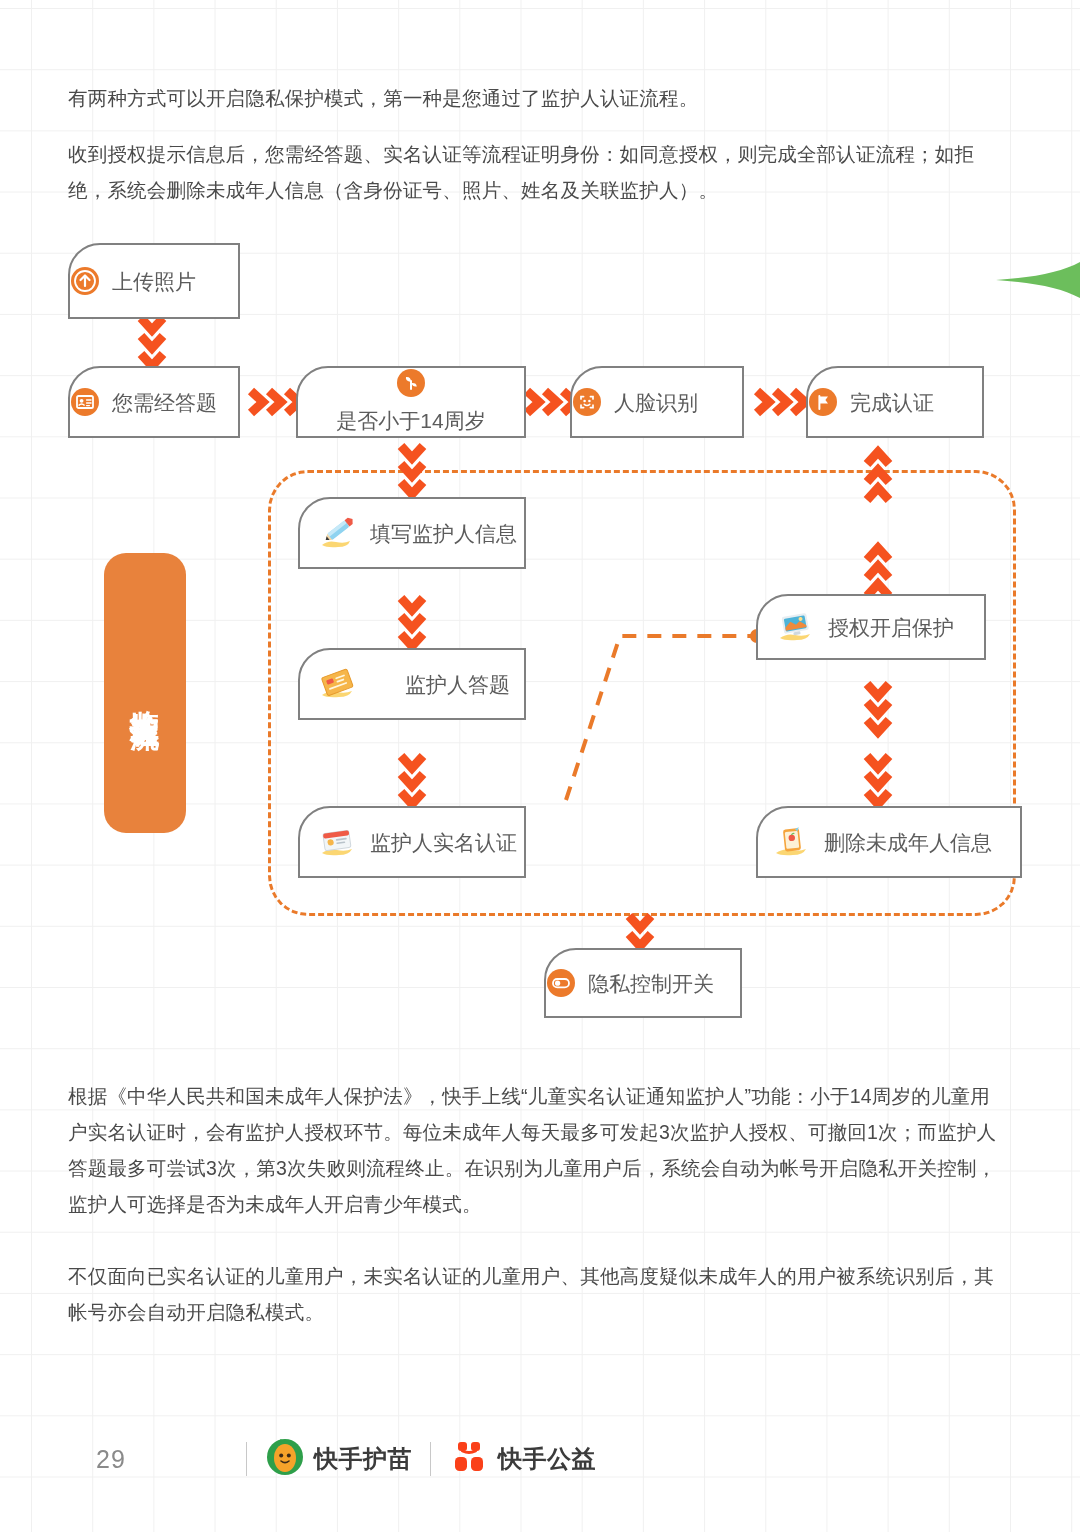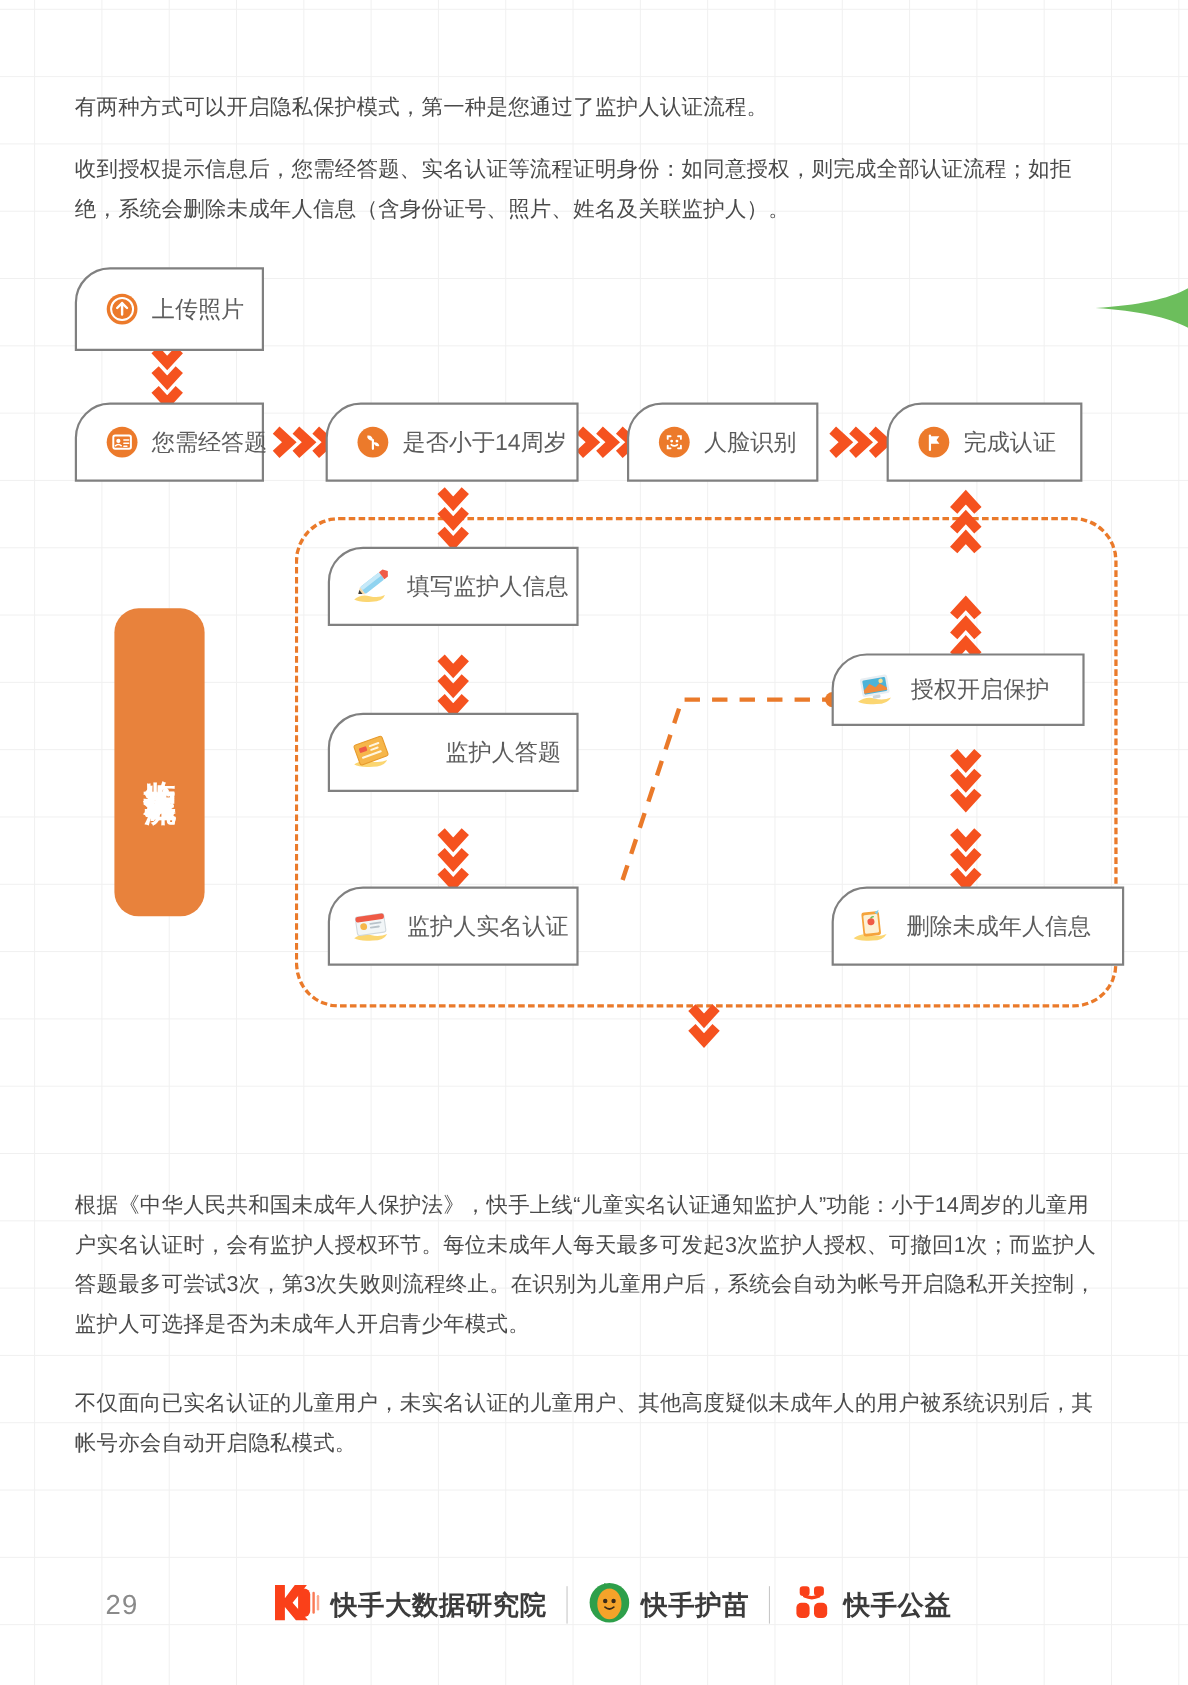--- a/index.html
+++ b/index.html
@@ -56,21 +56,20 @@
 
   
   .node {
     position: absolute;
     box-sizing: border-box;
     background: #ffffff;
     border: 2px solid #808080;
     border-radius: 32px 0 0 0;
     display: flex;
     align-items: center;
-    padding-left: 26px;
     gap: 12px;
     z-index: 4;
   }
   .node .label {
     color: #5c5c5c;
     font-size: 21px;
     line-height: 1;
     white-space: nowrap;
   }
 
@@ -292,21 +291,21 @@
             <circle cx="15" cy="15" r="14" fill="#ec7a2b"></circle>
           <rect x="7" y="9" width="16" height="12" rx="1.6" fill="none" stroke="#fff" stroke-width="1.8"></rect>
           <circle cx="11.6" cy="13.8" r="1.9" fill="#fff"></circle>
           <path d="M8.6 18.6 q3-3 6 0" fill="none" stroke="#fff" stroke-width="1.4"></path>
           <path d="M16.6 13 H21 M16.6 16 H21 M16.6 18.6 H19.4" stroke="#fff" stroke-width="1.4" stroke-linecap="round"></path>
         </svg>
       </span>
       <span class="label">您需经答题</span>
     </div>
 
-    <div class="node" style="left:296px; top:366px; width:230px; height:72px;">
+    <div class="node" style="left:296px; top:366px; width:230px; height:72px;flex-direction:column;">
       <span class="ico">
         <svg viewBox="0 0 30 30">
             <circle cx="15" cy="15" r="14" fill="#ec7a2b"></circle>
           <path d="M15 21 V13" stroke="#fff" stroke-width="2" stroke-linecap="round"></path>
           <path d="M15 14 q-6 -1 -5 -5 q5 -0.5 5 5 Z" fill="#fff"></path>
           <path d="M15.4 15 q5 -0.5 5.4 3.4 q-4 1 -5.4 -3.4 Z" fill="#fff"></path>
         </svg>
       </span>
       <span class="label">是否小于14周岁</span>
     </div>
@@ -410,42 +409,41 @@
             <rect x="13.6" y="7.6" width="12.8" height="16.8" rx="1.2" fill="#fdf1d6"></rect>
             <circle cx="20" cy="14" r="3.2" fill="#ef5a46"></circle>
             <path d="M20 11 q1.6 -2 3 -1" stroke="#6cbe5c" stroke-width="1.3" fill="none"></path>
             <path d="M24 6 l4 -2 l-1.6 4 Z" fill="#7fd0ef"></path>
           </g>
         </svg>
       </span>
       <span class="label">删除未成年人信息</span>
     </div>
 
+    <div class="node" style="left:544px; top:948px; width:198px; height:70px;">
+      <span class="ico">
+        <svg viewBox="0 0 30 30">
+            <circle cx="15" cy="15" r="14" fill="#ec7a2b"></circle>
+          <rect x="7" y="11" width="16" height="8.4" rx="4.2" fill="none" stroke="#fff" stroke-width="1.8"></rect>
+          <circle cx="11.6" cy="15.2" r="2.6" fill="#fff"></circle>
+        </svg>
+      </span>
+      <span class="label">隐私控制开关</span>
+    </div>
 
   </div>
 
   <div class="para" id="para-3">根据《中华人民共和国未成年人保护法》，快手上线“儿童实名认证通知监护人”功能：小于14周岁的儿童用户实名认证时，会有监护人授权环节。每位未成年人每天最多可发起3次监护人授权、可撤回1次；而监护人答题最多可尝试3次，第3次失败则流程终止。在识别为儿童用户后，系统会自动为帐号开启隐私开关控制，监护人可选择是否为未成年人开启青少年模式。</div>
   <div class="para" id="para-4">不仅面向已实名认证的儿童用户，未实名认证的儿童用户、其他高度疑似未成年人的用户被系统识别后，其帐号亦会自动开启隐私模式。</div>
 
   <div id="footer">
     <div id="page-number">29</div>
 
     <div id="brands">
 
-      <div class="brand">
-        <span>
-          <svg width="46" height="40" viewBox="0 0 46 40">
-            <path d="M4 4 L4 36 L13 36 L13 24 L23 36 L34 36 L20 20 L33 4 L22 4 L13 16 L13 4 Z" fill="#fa4019"></path>
-            <rect x="25" y="7" width="11" height="26" rx="5.5" fill="#fa4019"></rect>
-            <rect x="38" y="10" width="2.2" height="20" rx="1.1" fill="#fa7a55"></rect>
-            <rect x="42" y="13" width="2.2" height="14" rx="1.1" fill="#fca98e"></rect>
-          </svg>
-        </span>
-        <span class="bname">快手大数据研究院</span>
-      </div>
 
       <div class="divider"></div>
 
       <div class="brand">
         <span>
           <svg width="40" height="40" viewBox="0 0 40 40">
             <circle cx="20" cy="20" r="18" fill="#2e9f4a"></circle>
             <ellipse cx="20" cy="21" rx="11" ry="14" fill="#f5a32a"></ellipse>
             <circle cx="16.2" cy="18.5" r="2" fill="#3b2a17"></circle>
             <circle cx="23.8" cy="18.5" r="2" fill="#3b2a17"></circle>

